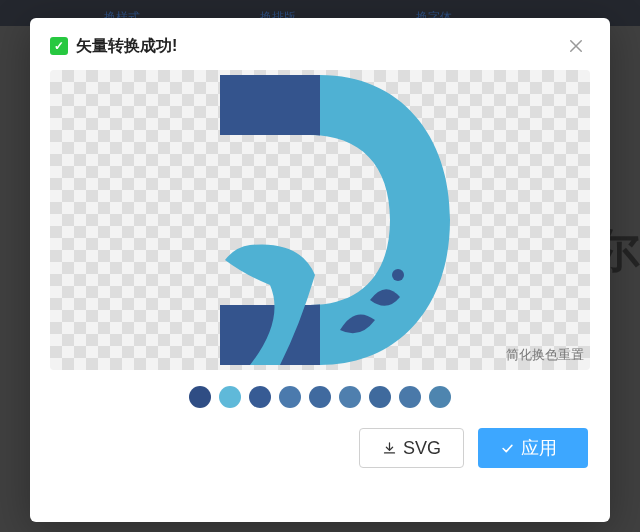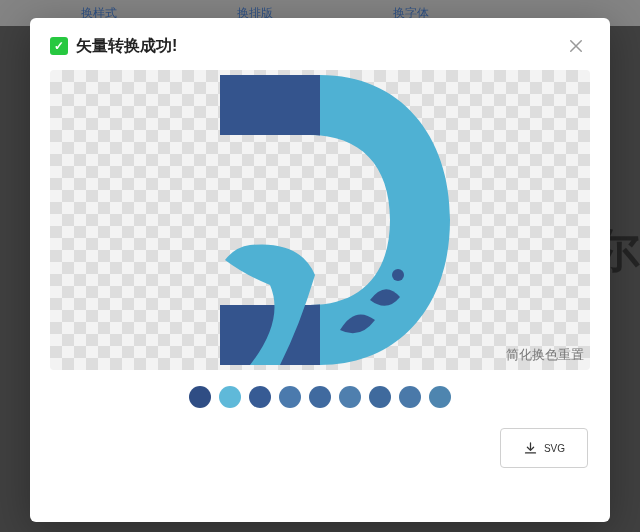--- a/index.html
+++ b/index.html
@@ -1,17 +1,17 @@
 <!DOCTYPE html>
 <html><head>
 <meta charset="utf-8">
 <style>
   html,body{margin:0;padding:0;width:640px;height:532px;font-family:-apple-system,"PingFang SC","Microsoft YaHei",sans-serif;background:#555;overflow:hidden}
   .backdrop{position:absolute;inset:0;background:rgba(50,50,50,.6)}
-  .bgtabs{position:absolute;top:0;left:0;right:0;height:26px;display:flex;gap:120px;padding-left:81px;font-size:12px;color:#2a7fff;align-items:center;background:#ffffff}
+  .bgtabs{position:absolute;top:0;left:0;right:0;height:26px;display:flex;gap:120px;padding-left:104px;font-size:12px;color:#2a7fff;align-items:flex-end;background:#0f172a}
   .bgright{position:absolute;right:0;top:220px;font-size:46px;color:#111;font-weight:700}
   .modal{position:absolute;left:30px;top:18px;right:30px;bottom:10px;background:#fff;border-radius:6px;box-shadow:0 8px 40px rgba(0,0,0,.3);display:flex;flex-direction:column}
   .mhead{display:flex;align-items:center;justify-content:space-between;padding:14px 20px 10px 20px}
   .mtitle{display:flex;align-items:center;gap:8px;font-size:16px;font-weight:600;color:#222}
   .check{width:18px;height:18px;background:#27c840;border-radius:3px;display:flex;align-items:center;justify-content:center;color:#fff;font-size:12px;font-weight:700}
   .close{width:28px;height:28px;display:flex;align-items:center;justify-content:center;cursor:pointer;color:#999}
   .close svg{width:18px;height:18px}
   .preview{position:relative;margin:0 20px;height:300px;border-radius:4px;overflow:hidden;
     background-image:
       linear-gradient(45deg,#ddd 25%,transparent 25%),
@@ -21,21 +21,21 @@
     background-size:24px 24px;
     background-position:0 0,0 12px,12px -12px,-12px 0;
     background-color:#f3f3f3;
   }
   .logo{position:absolute;left:50%;top:50%;transform:translate(-50%,-50%);width:260px;height:290px}
   .tools{position:absolute;right:6px;bottom:6px;display:flex;font-size:13px;color:#777}
   .tools span{cursor:pointer}
   .swatches{display:flex;gap:8px;justify-content:center;padding:16px 0 8px 0}
   .sw{width:22px;height:22px;border-radius:50%}
   .footer{display:flex;justify-content:flex-end;gap:14px;padding:12px 22px 18px 0}
-  .btn{height:40px;border-radius:4px;display:flex;align-items:center;justify-content:flex-start;gap:6px;font-size:10px;cursor:pointer;padding:0 22px;box-sizing:border-box}
+  .btn{height:40px;border-radius:4px;display:flex;align-items:center;justify-content:flex-start;gap:6px;font-size:18px;cursor:pointer;padding:0 22px;box-sizing:border-box}
   .btn-svg{border:1px solid #d0d0d0;color:#333;background:#fff}
   .btn-apply{background:#3da7ff;color:#fff;min-width:110px}
   .dlicon,.ckicon{width:15px;height:15px}
 </style>
 </head>
 <body>
 
 <div class="bgtabs">
   <span>换样式</span>
   <span>换排版</span>
@@ -96,14 +96,20 @@
       <div class="sw" style="background: rgb(78, 133, 175);"></div>
     </div>
 
   <div class="footer">
     <div class="btn btn-svg">
       <svg class="dlicon" viewBox="0 0 24 24">
         <path d="M12 3 V14 M7 10 L12 15 L17 10 M4 19 H20" stroke="#333" stroke-width="2" fill="none" stroke-linecap="round" stroke-linejoin="round"></path>
       </svg>
       <span>SVG</span>
     </div>
+    <div class="btn btn-apply">
+      <svg class="ckicon" viewBox="0 0 24 24">
+        <path d="M5 12 L10 17 L19 7" stroke="#fff" stroke-width="2.5" fill="none" stroke-linecap="round" stroke-linejoin="round"></path>
+      </svg>
+      <span>应用</span>
+    </div>
   </div>
 </div>
 
 </body></html>

